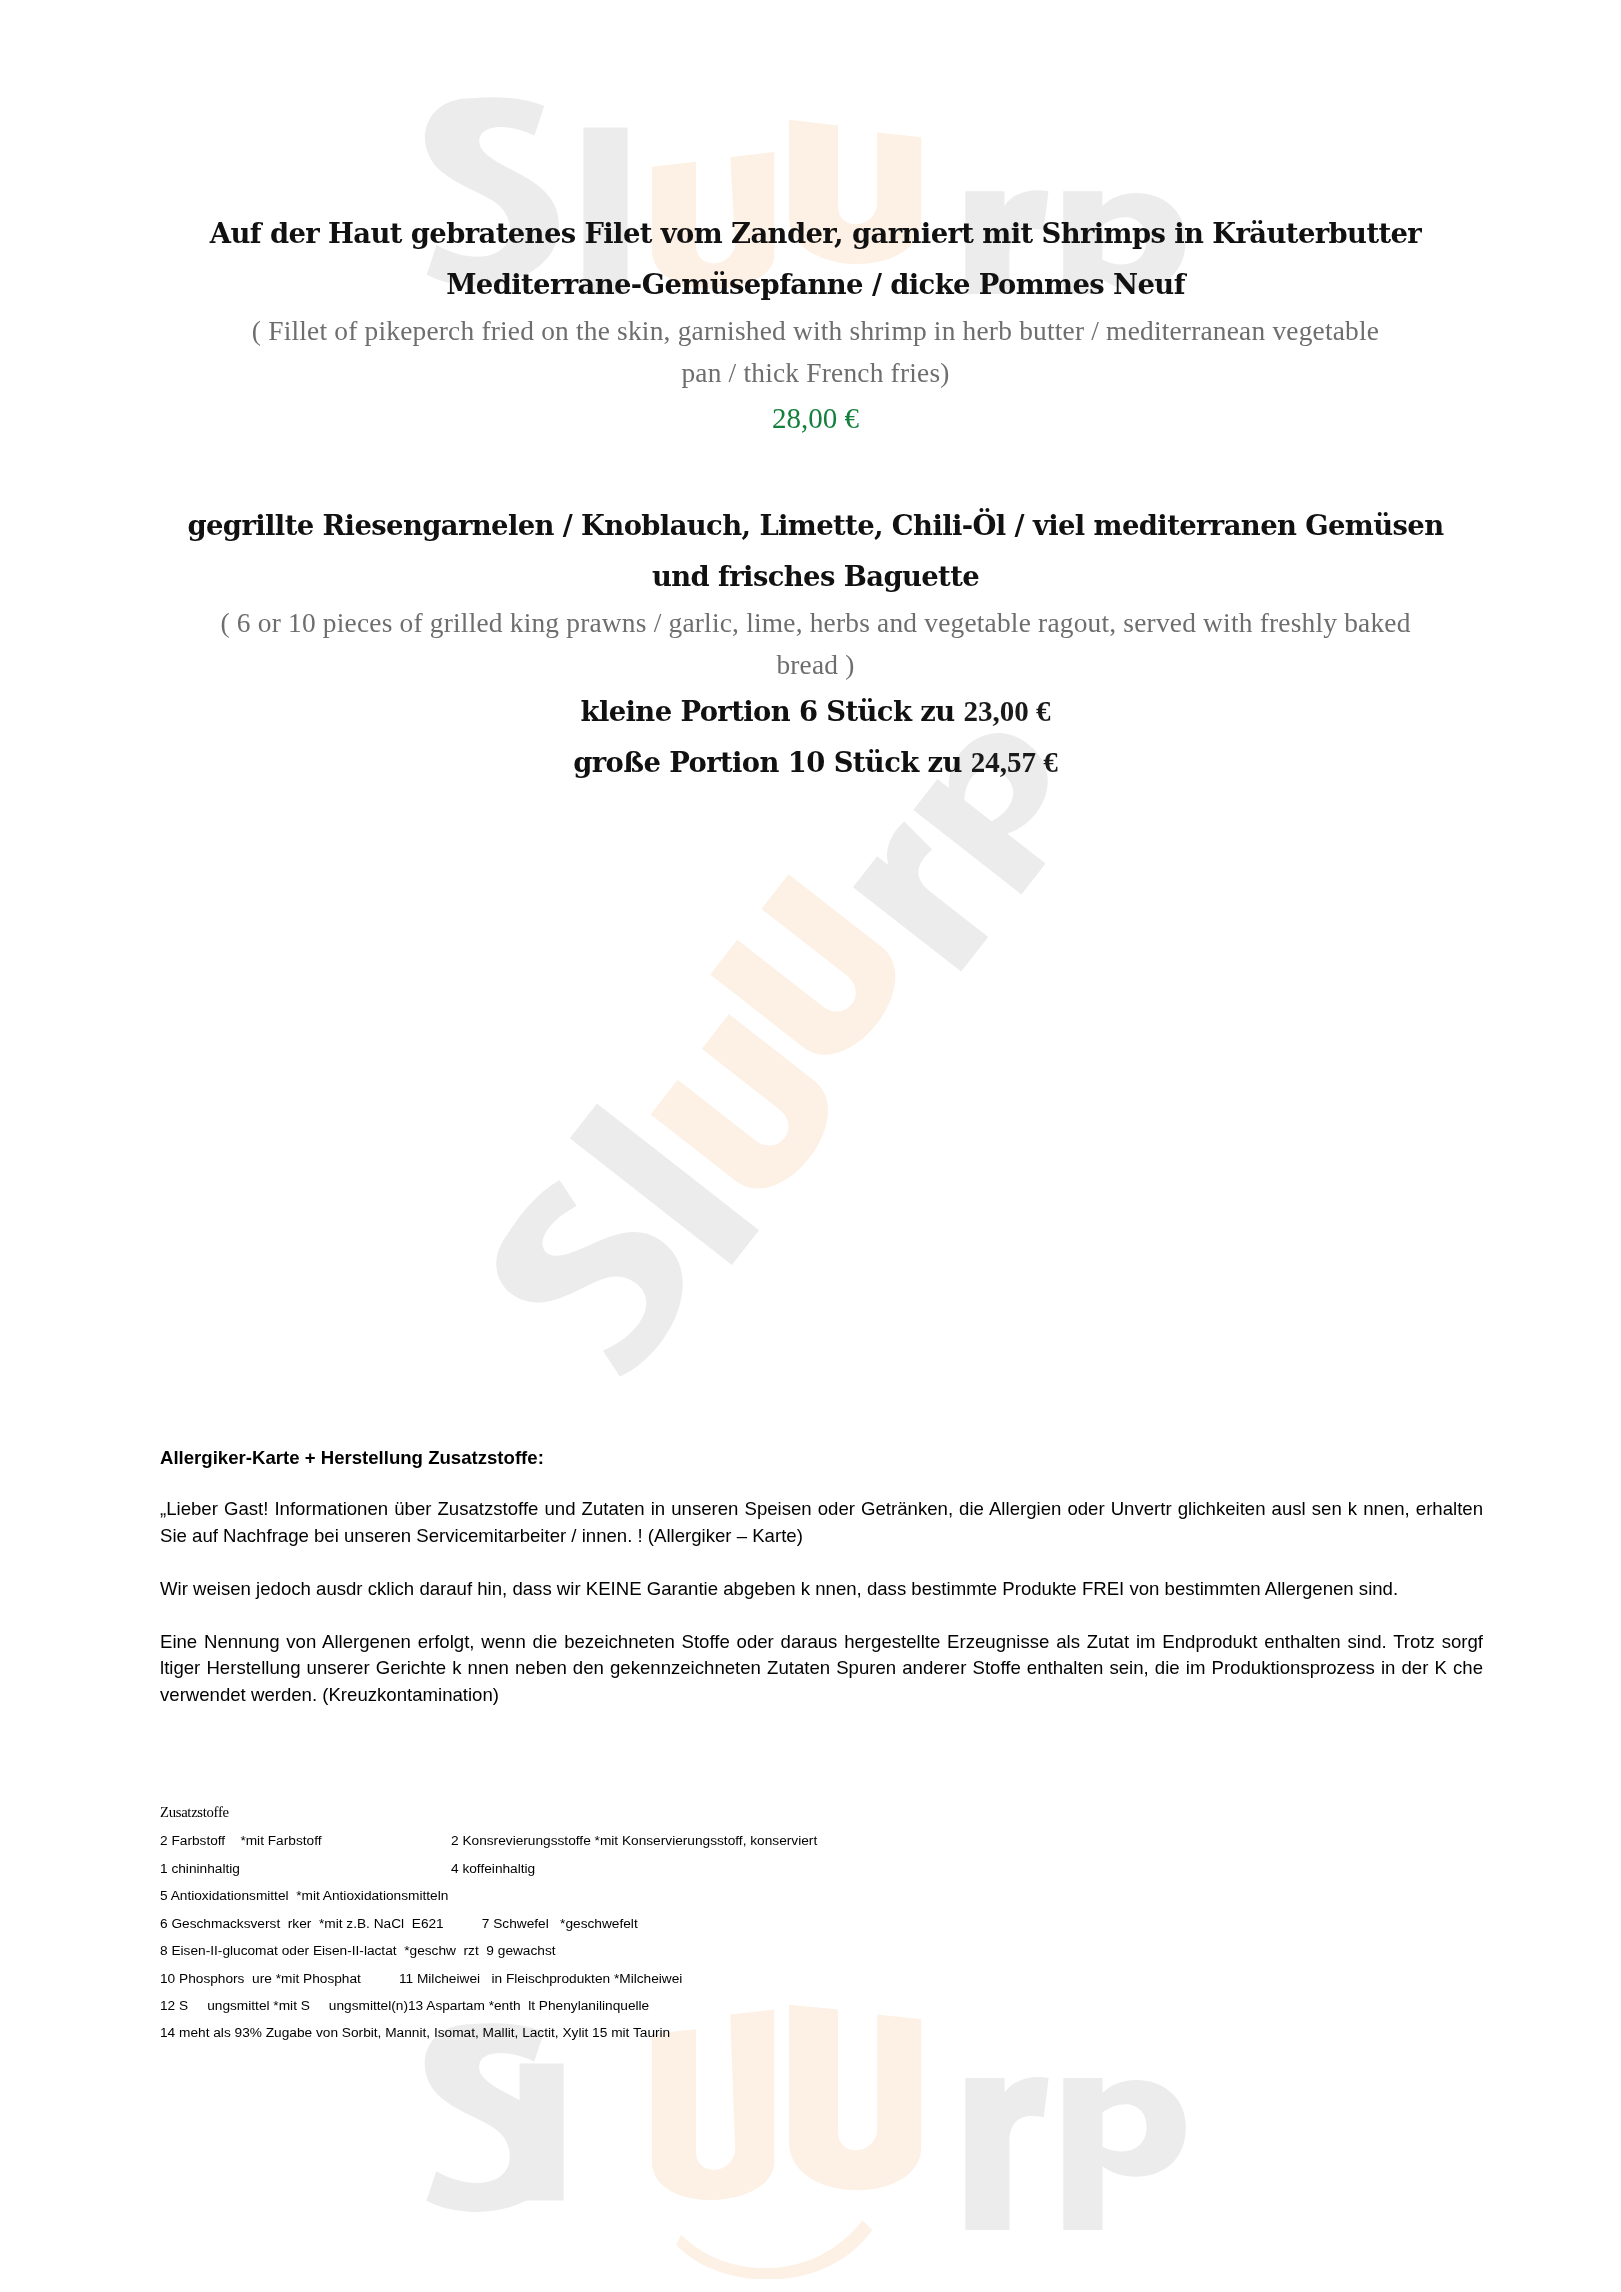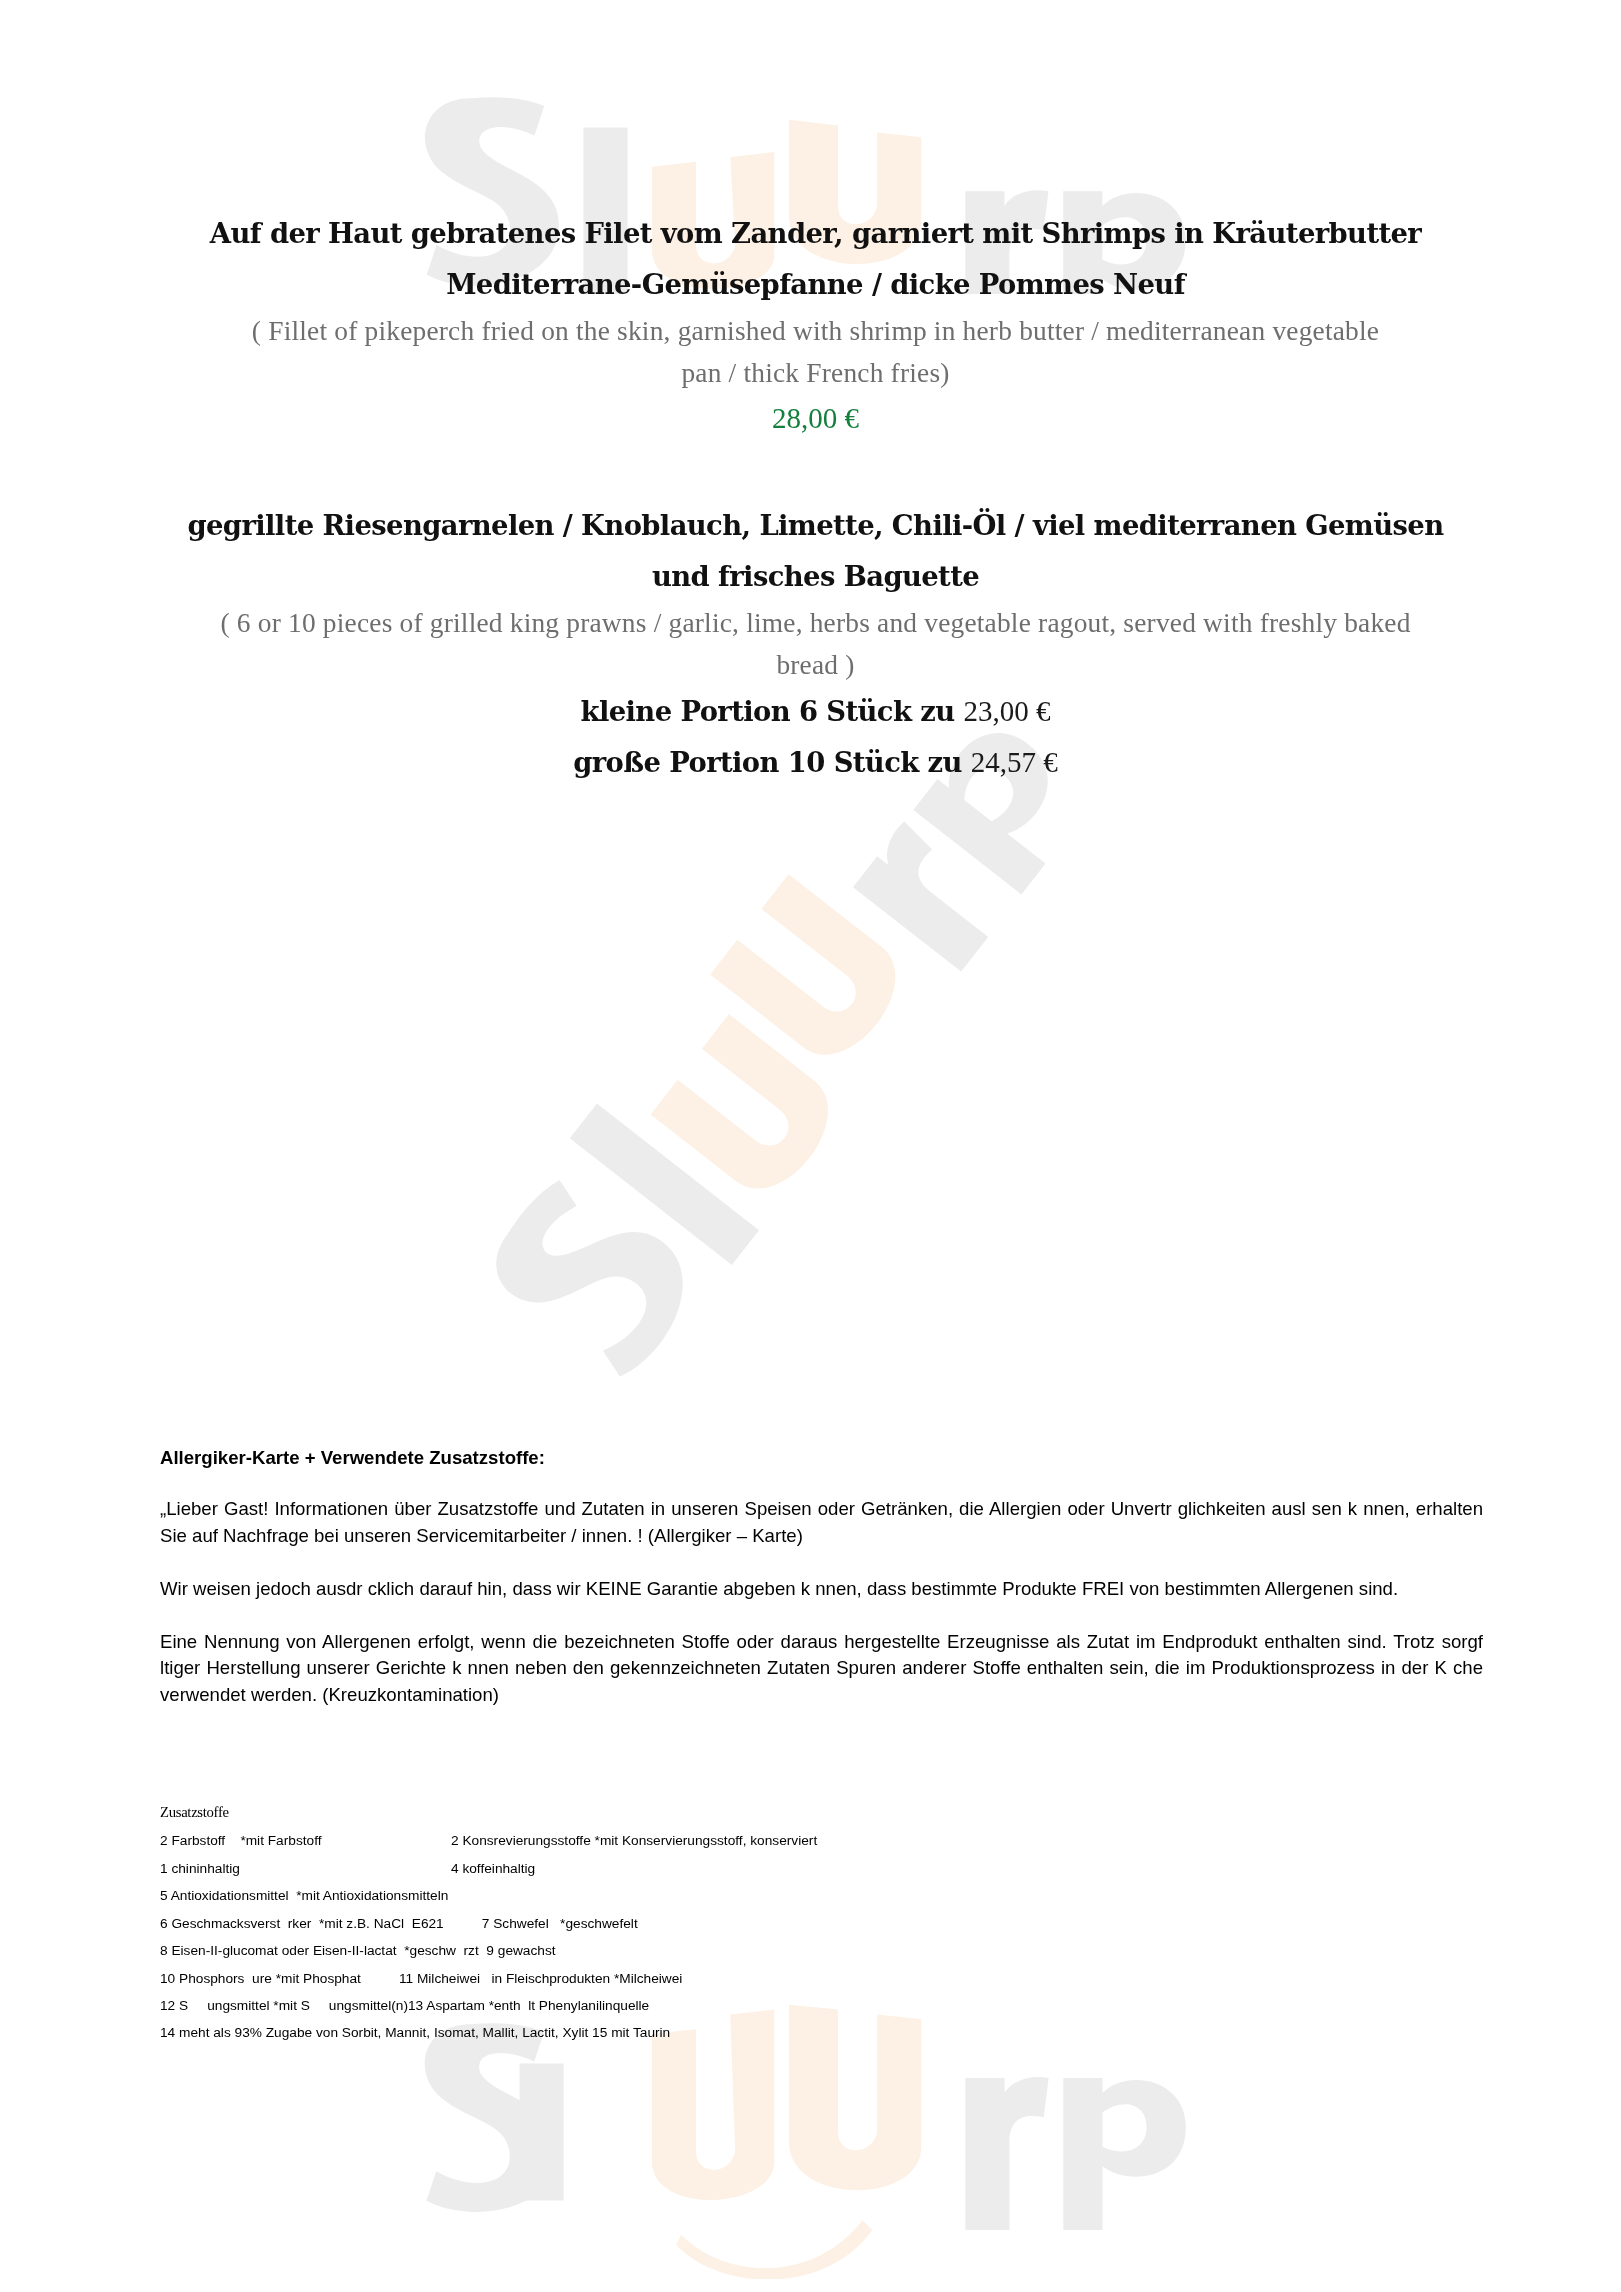--- a/index.html
+++ b/index.html
@@ -39,21 +39,21 @@
       font-family: "DejaVu Serif", serif;
       font-weight: bold;
       font-size: 27.4px;
       line-height: 51px;
       color: #111111;
       letter-spacing: -0.6px;
       margin: 0;
     }
     .portion .pp {
       font-family: "Liberation Serif", serif;
-      font-weight: normal;
+      font-weight: bold;
       font-size: 29px;
       color: #1a1a1a;
       letter-spacing: 0;
     }
 
     .allergy { position: absolute; left: 155px; width: 1323px; }
     .allergy-title {
       font-family: "Liberation Sans", sans-serif;
       font-weight: bold;
       font-size: 18.6px;
@@ -156,21 +156,21 @@
       <span>kleine Portion 6 Stück zu</span>
       <span class="pp">23,00 €</span>
     </p>
     <p class="portion">
       <span>große Portion 10 Stück zu</span>
       <span class="pp">24,57 €</span>
     </p>
   </section>
 
   <section class="allergy" style="top:1445px;">
-    <h3 class="allergy-title">Allergiker-Karte + Verwendete Zusatzstoffe:</h3>
+    <h3 class="allergy-title">Allergiker-Karte + Herstellung Zusatzstoffe:</h3>
     <p>„Lieber Gast! Informationen über Zusatzstoffe und Zutaten in unseren Speisen oder Getränken, die Allergien oder Unvertr  glichkeiten ausl  sen k  nnen, erhalten Sie auf Nachfrage bei unseren Servicemitarbeiter / innen. ! (Allergiker – Karte)</p>
     <p>Wir weisen jedoch ausdr  cklich darauf hin, dass wir KEINE Garantie abgeben k  nnen, dass bestimmte Produkte FREI von bestimmten Allergenen sind.</p>
     <p>Eine Nennung von Allergenen erfolgt, wenn die bezeichneten Stoffe oder daraus hergestellte Erzeugnisse als Zutat im Endprodukt enthalten sind. Trotz sorgf  ltiger Herstellung unserer Gerichte k  nnen neben den gekennzeichneten Zutaten Spuren anderer Stoffe enthalten sein, die im Produktionsprozess in der K  che verwendet werden. (Kreuzkontamination)</p>
   </section>
 
   <section class="additives">
     <div class="additives-title">Zusatzstoffe</div>
     <div class="add-row">
       <span class="c1">2 Farbstoff    *mit Farbstoff</span>
       <span>2 Konsrevierungsstoffe *mit Konservierungsstoff, konserviert</span>

